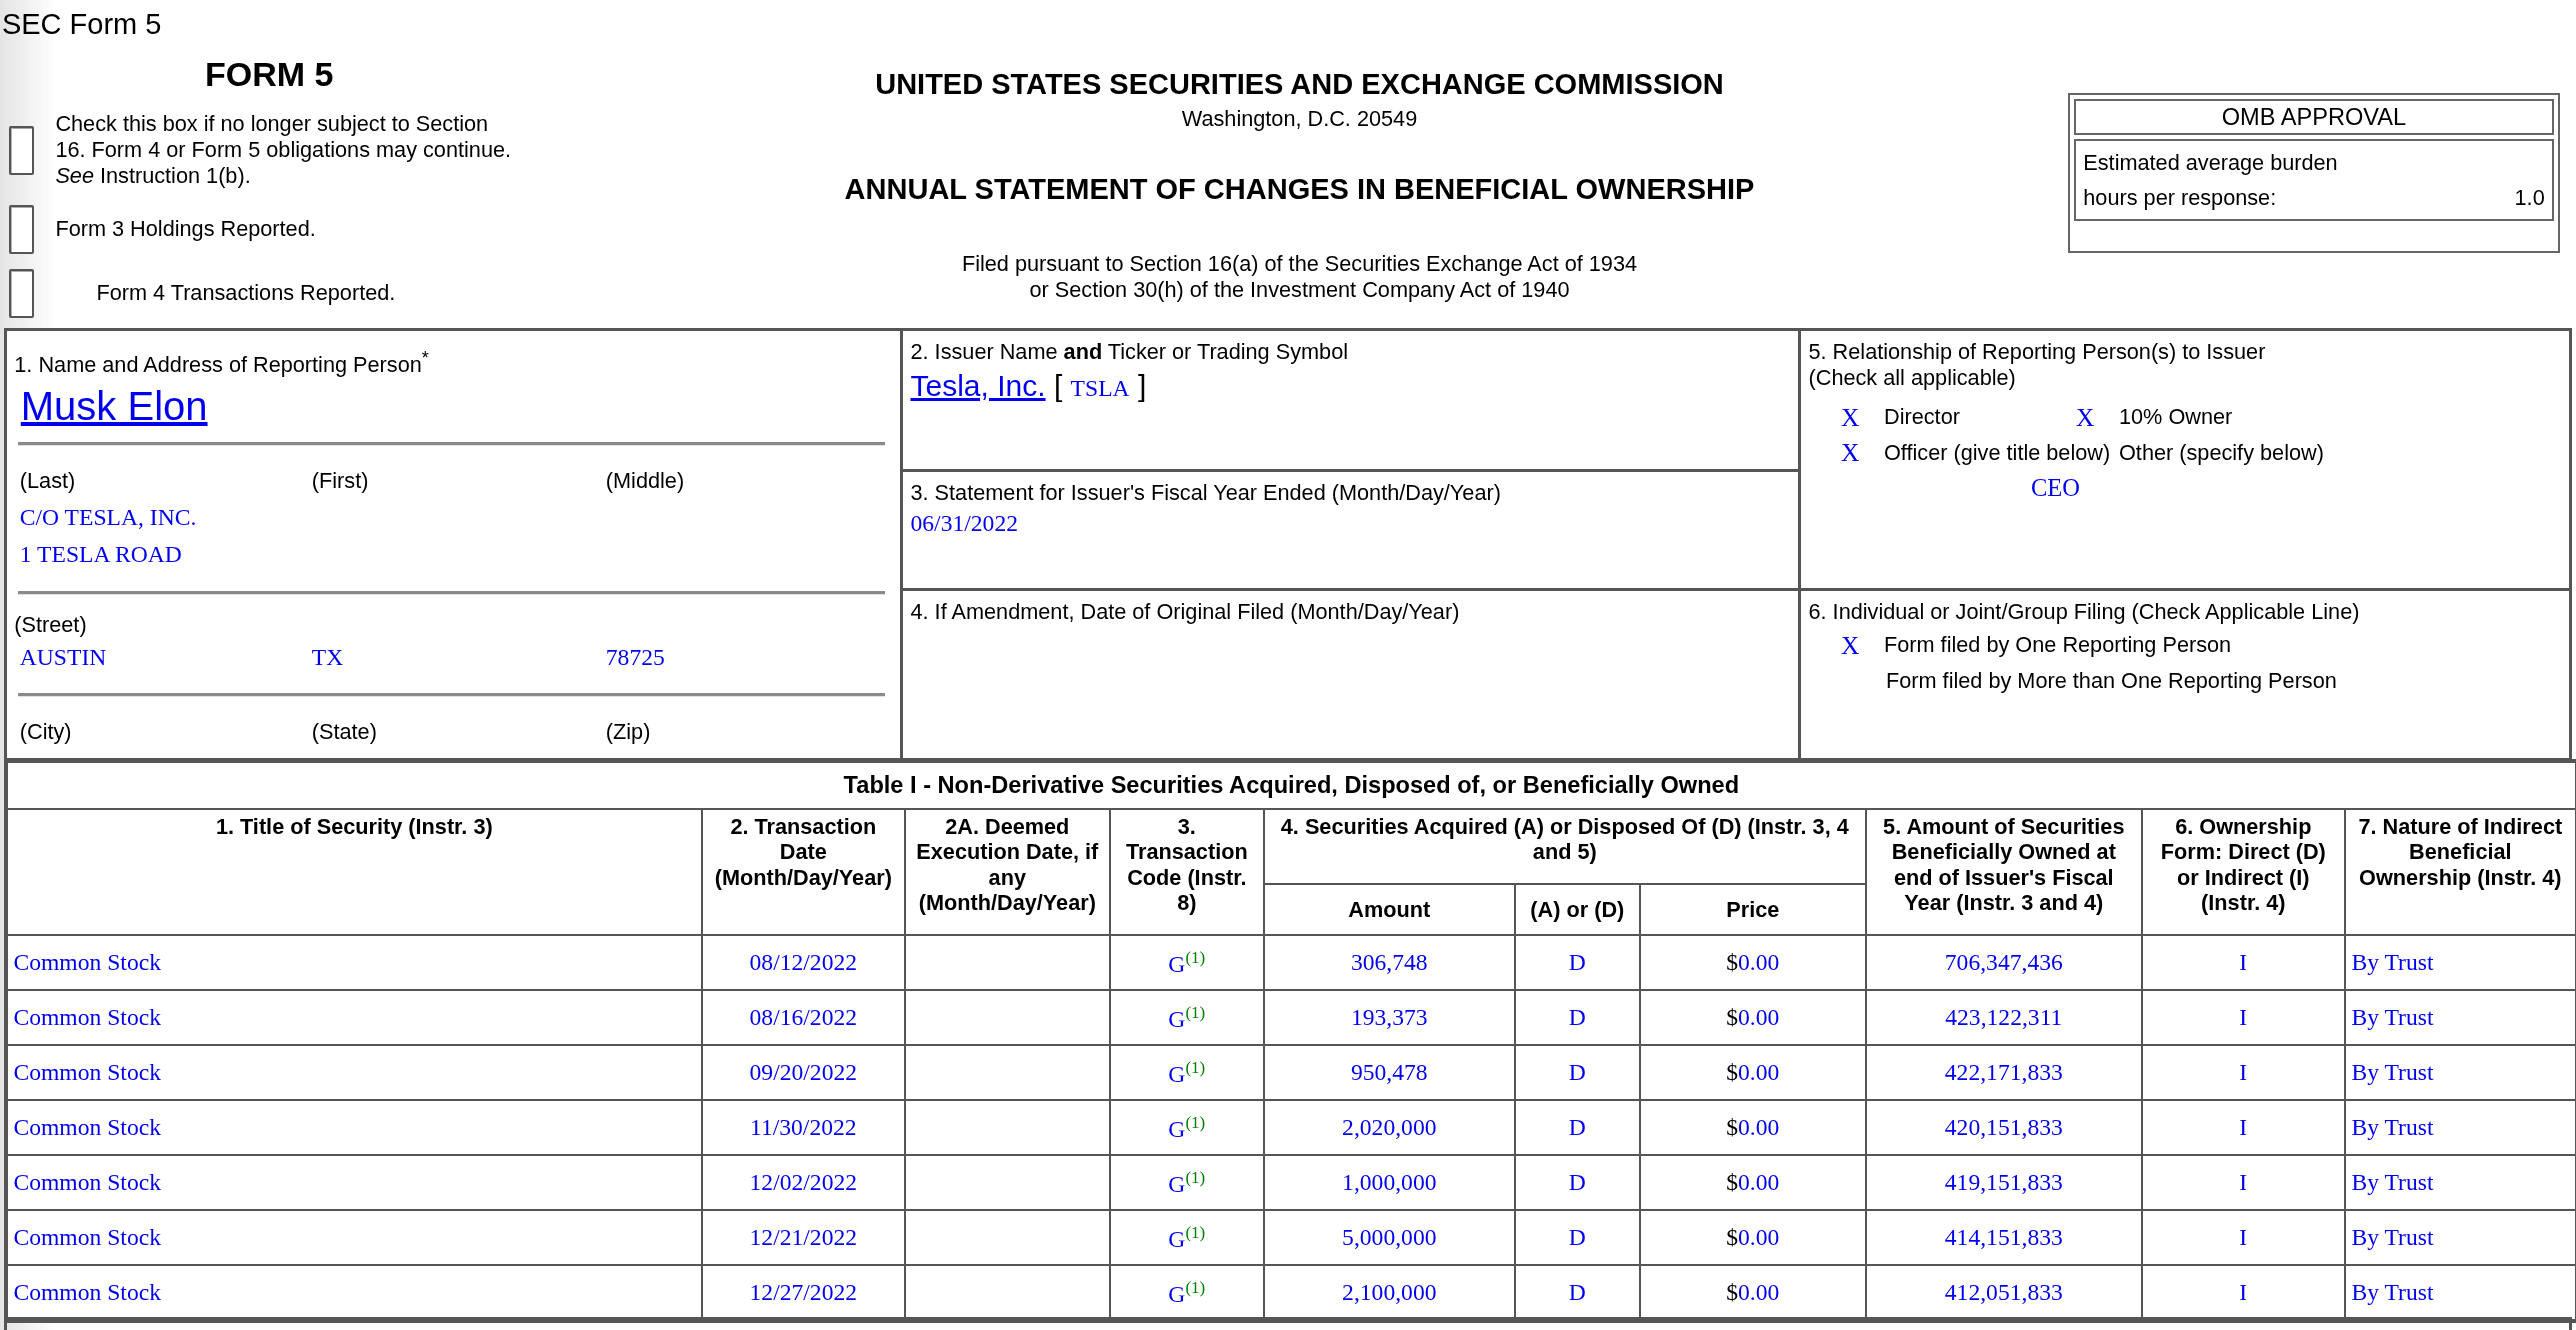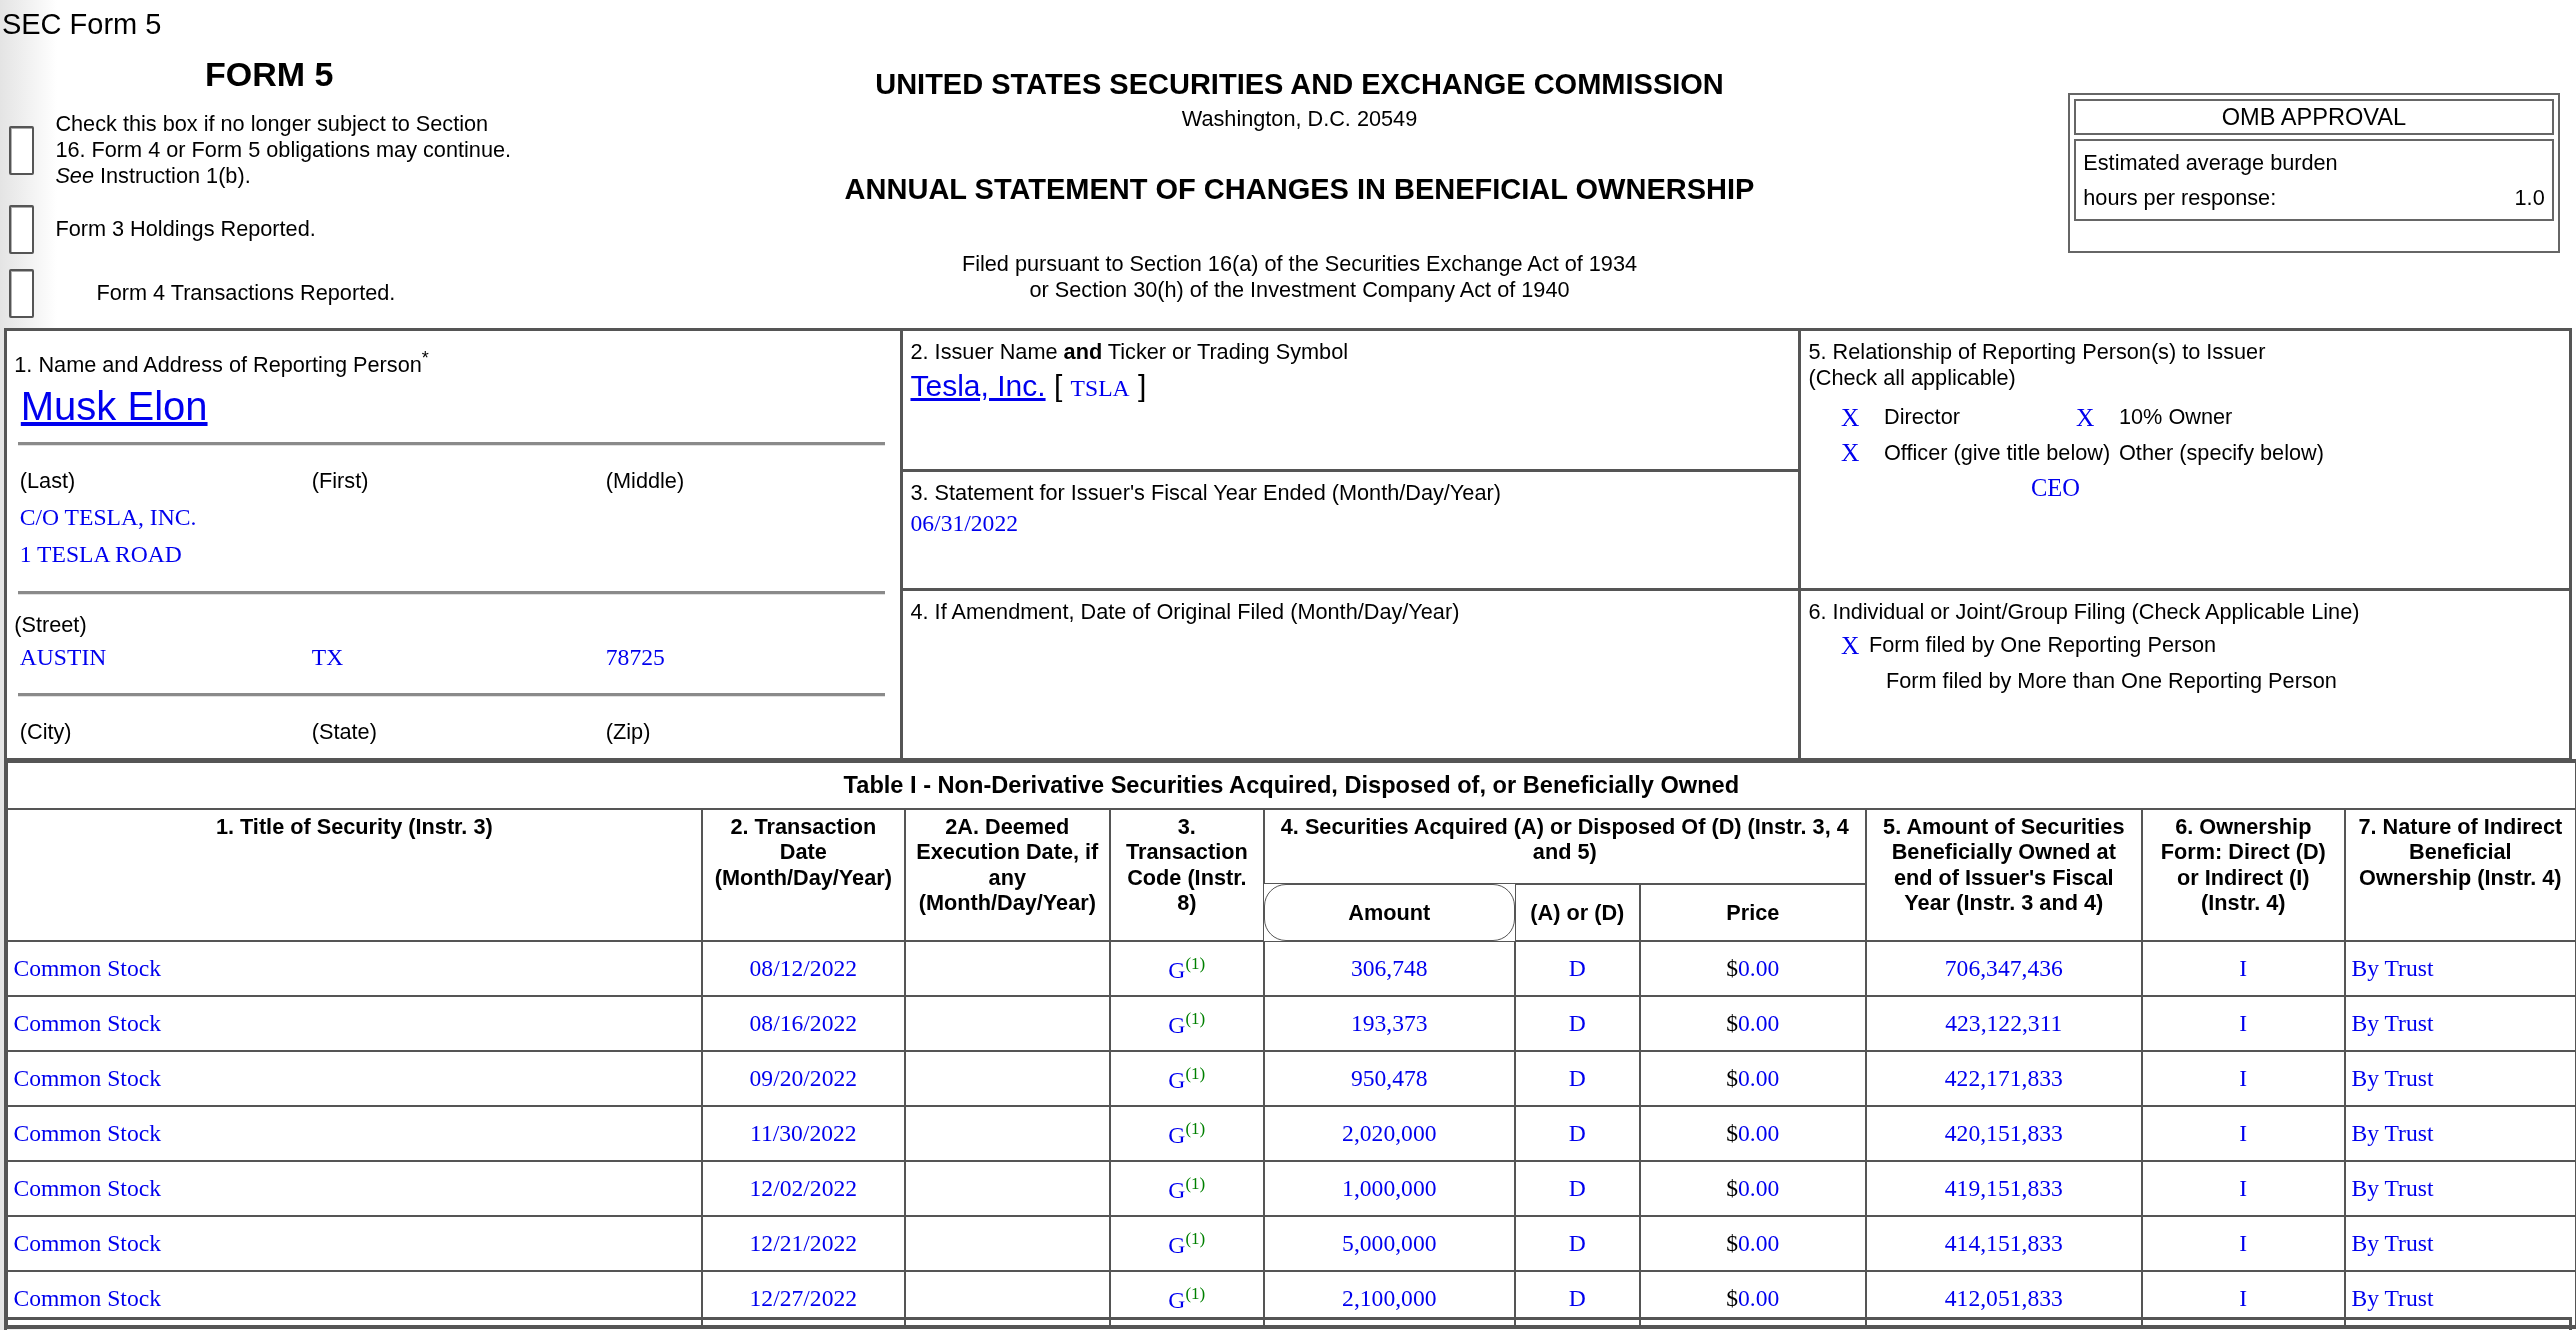--- a/index.html
+++ b/index.html
@@ -156,21 +156,21 @@
   <div class="abs x" style="left:40px; top:107px;">X</div>
   <div class="abs label" style="left:83px; top:109px;">Officer (give title below)</div>
   <div class="abs x" style="left:275px; top:107px;"></div>
   <div class="abs label" style="left:318px; top:109px;">Other (specify below)</div>
   <div class="abs x" style="left:226px; top:143px; width:57px; text-align:center; font-size:24.5px;">CEO</div>
 </div>
 
 <div class="box" style="left:1798px; top:588px; width:774px; height:173px;">
   <div class="abs label" style="left:7.5px; top:7.5px;">6. Individual or Joint/Group Filing (Check Applicable Line)</div>
   <div class="abs x" style="left:40px; top:40px;">X</div>
-  <div class="abs label" style="left:68px; top:41px;">Form filed by One Reporting Person</div>
+  <div class="abs label" style="left:83px; top:41px;">Form filed by One Reporting Person</div>
   <div class="abs x" style="left:40px; top:75px;"></div>
   <div class="abs label" style="left:85px; top:77px;">Form filed by More than One Reporting Person</div>
 </div>
 
 <table class="t1">
   <colgroup>
     <col style="width:695px">
       <col style="width:203px">
       <col style="width:205px">
       <col style="width:154px">
@@ -189,21 +189,21 @@
       <th rowspan="2">1. Title of Security (Instr. 3)</th>
       <th rowspan="2">2. Transaction Date (Month/Day/Year)</th>
       <th rowspan="2">2A. Deemed Execution Date, if any (Month/Day/Year)</th>
       <th rowspan="2">3. Transaction Code (Instr. 8)</th>
       <th colspan="3" style="height:75px;">4. Securities Acquired (A) or Disposed Of (D) (Instr. 3, 4 and 5)</th>
       <th rowspan="2">5. Amount of Securities Beneficially Owned at end of Issuer's Fiscal Year (Instr. 3 and 4)</th>
       <th rowspan="2">6. Ownership Form: Direct (D) or Indirect (I) (Instr. 4)</th>
       <th rowspan="2">7. Nature of Indirect Beneficial Ownership (Instr. 4)</th>
     </tr>
     <tr>
-      <th style="vertical-align:middle; height:57px;border-radius:22px;">Amount</th>
+      <th style="vertical-align:middle; height:51px;">Amount</th>
       <th style="vertical-align:middle;">(A) or (D)</th>
       <th style="vertical-align:middle;">Price</th>
     </tr>
   </thead>
   <tbody>
     <tr>
       <td>Common Stock</td>
       <td class="c">08/12/2022</td>
       <td class="c"></td>
       <td class="c"><span>G</span><sup class="fn">(1)</sup></td>

